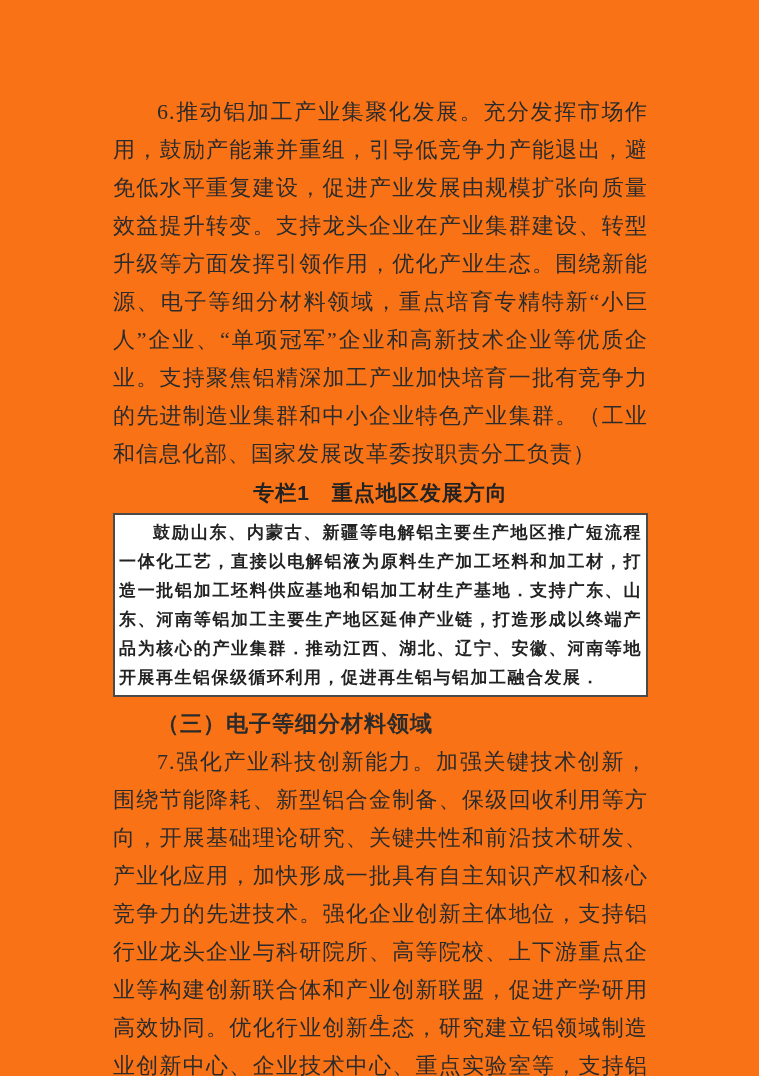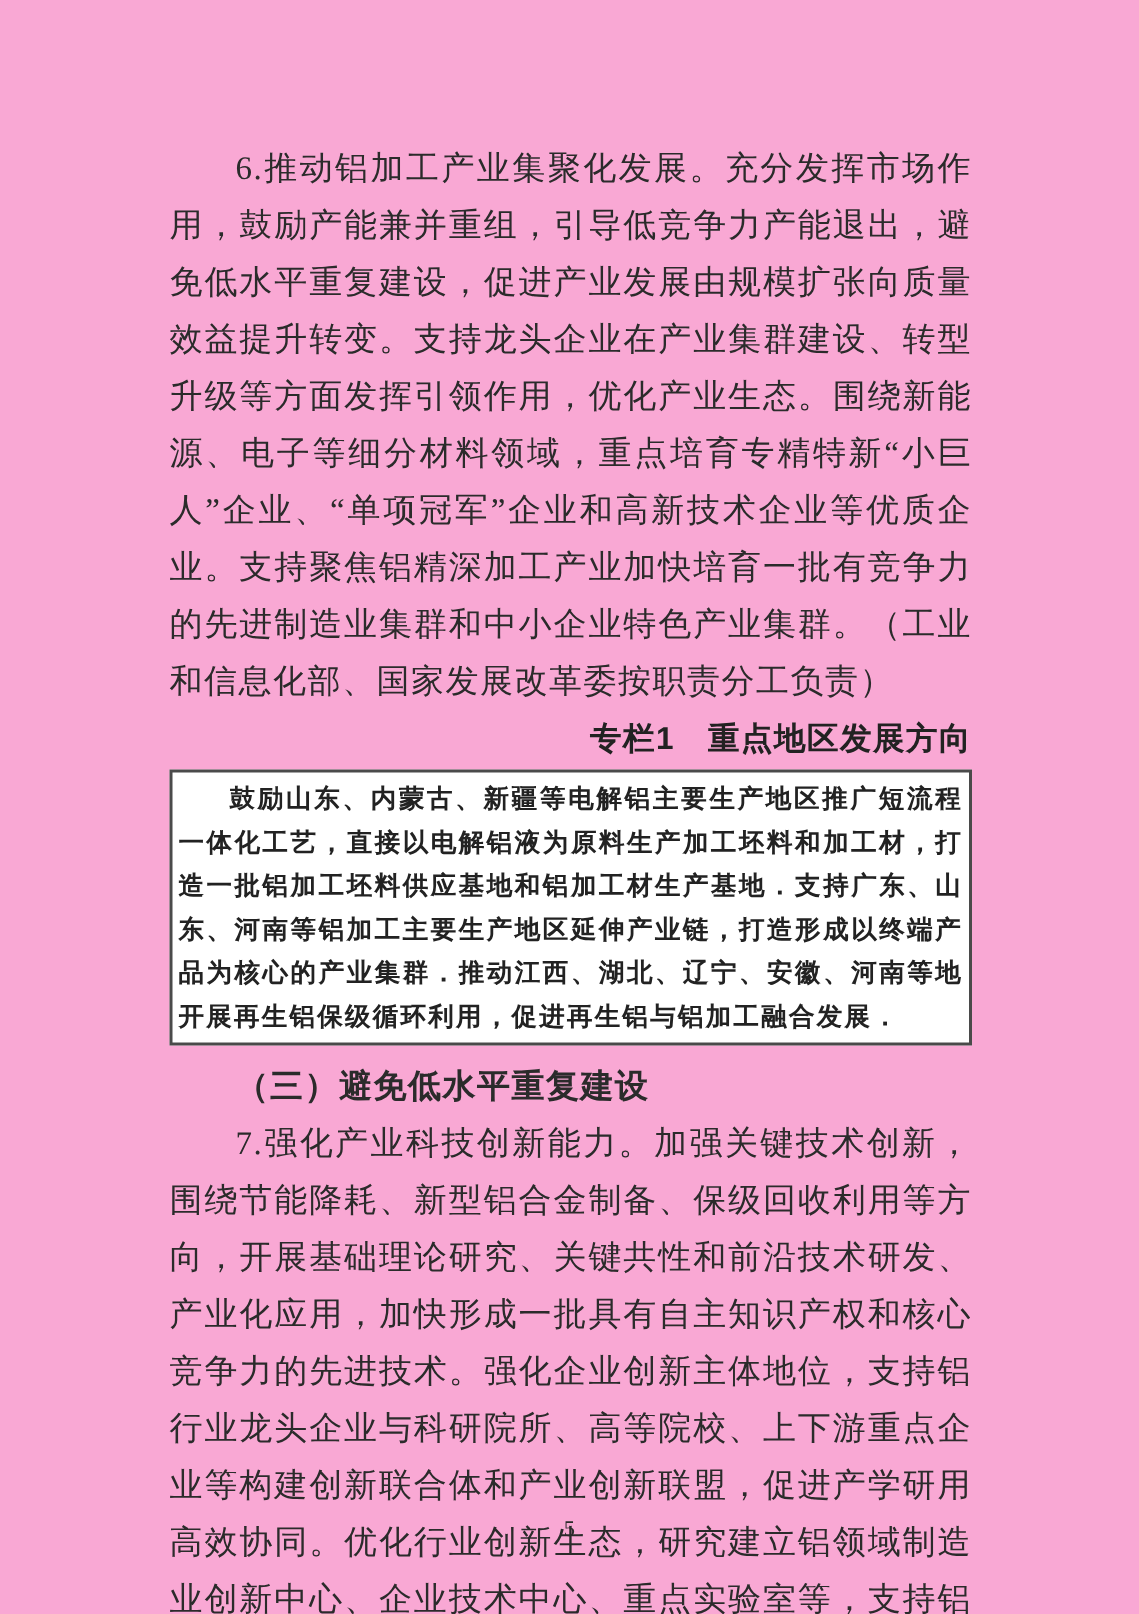--- a/index.html
+++ b/index.html
@@ -5,21 +5,21 @@
   html, body {
     margin: 0;
     padding: 0;
     background: #e8e8e8;
   }
   .page {
     position: relative;
     width: 759px;
     height: 1076px;
     margin: 0 auto;
-    background: #f9a8d4;
+    background: #f97316;
     overflow: hidden;
     font-family: "Liberation Serif", "DejaVu Serif", serif;
     color: #2b2b2b;
   }
   .content {
     position: absolute;
     left: 113px;
     top: 93px;
     width: 535px;
   }
@@ -31,21 +31,21 @@
     text-align: justify;
     letter-spacing: 1px;
     font-weight: 400;
   }
   .box-title {
     margin: 0;
     margin-top: 1px;
     font-size: 21px;
     line-height: 37px;
     font-weight: bold;
-    text-align: right;
+    text-align: center;
     letter-spacing: 1px;
     font-family: "Liberation Sans", "DejaVu Sans", sans-serif;
     color: #222222;
   }
   .box {
     margin-top: 2px;
     border: 2px solid #4a4a4a;
     padding: 3px 4px;
     background: #ffffff;
   }
@@ -86,20 +86,20 @@
   <div class="content">
 
     <p class="body-para">6.推动铝加工产业集聚化发展。充分发挥市场作用，鼓励产能兼并重组，引导低竞争力产能退出，避免低水平重复建设，促进产业发展由规模扩张向质量效益提升转变。支持龙头企业在产业集群建设、转型升级等方面发挥引领作用，优化产业生态。围绕新能源、电子等细分材料领域，重点培育专精特新“小巨人”企业、“单项冠军”企业和高新技术企业等优质企业。支持聚焦铝精深加工产业加快培育一批有竞争力的先进制造业集群和中小企业特色产业集群。（工业和信息化部、国家发展改革委按职责分工负责）</p>
 
     <h3 class="box-title">专栏1　重点地区发展方向</h3>
 
     <div class="box">
       <p class="box-text">鼓励山东、内蒙古、新疆等电解铝主要生产地区推广短流程一体化工艺，直接以电解铝液为原料生产加工坯料和加工材，打造一批铝加工坯料供应基地和铝加工材生产基地．支持广东、山东、河南等铝加工主要生产地区延伸产业链，打造形成以终端产品为核心的产业集群．推动江西、湖北、辽宁、安徽、河南等地开展再生铝保级循环利用，促进再生铝与铝加工融合发展．</p>
     </div>
 
-    <h4 class="section-heading">（三）避免低水平重复建设</h4>
+    <h4 class="section-heading">（三）电子等细分材料领域</h4>
 
     <p class="body-para">7.强化产业科技创新能力。加强关键技术创新，围绕节能降耗、新型铝合金制备、保级回收利用等方向，开展基础理论研究、关键共性和前沿技术研发、产业化应用，加快形成一批具有自主知识产权和核心竞争力的先进技术。强化企业创新主体地位，支持铝行业龙头企业与科研院所、高等院校、上下游重点企业等构建创新联合体和产业创新联盟，促进产学研用高效协同。优化行业创新生态，研究建立铝领域制造业创新中心、企业技术中心、重点实验室等，支持铝行</p>
 
   </div>
 
   <div class="page-number">5</div>
 </div>
 
 </body></html>

